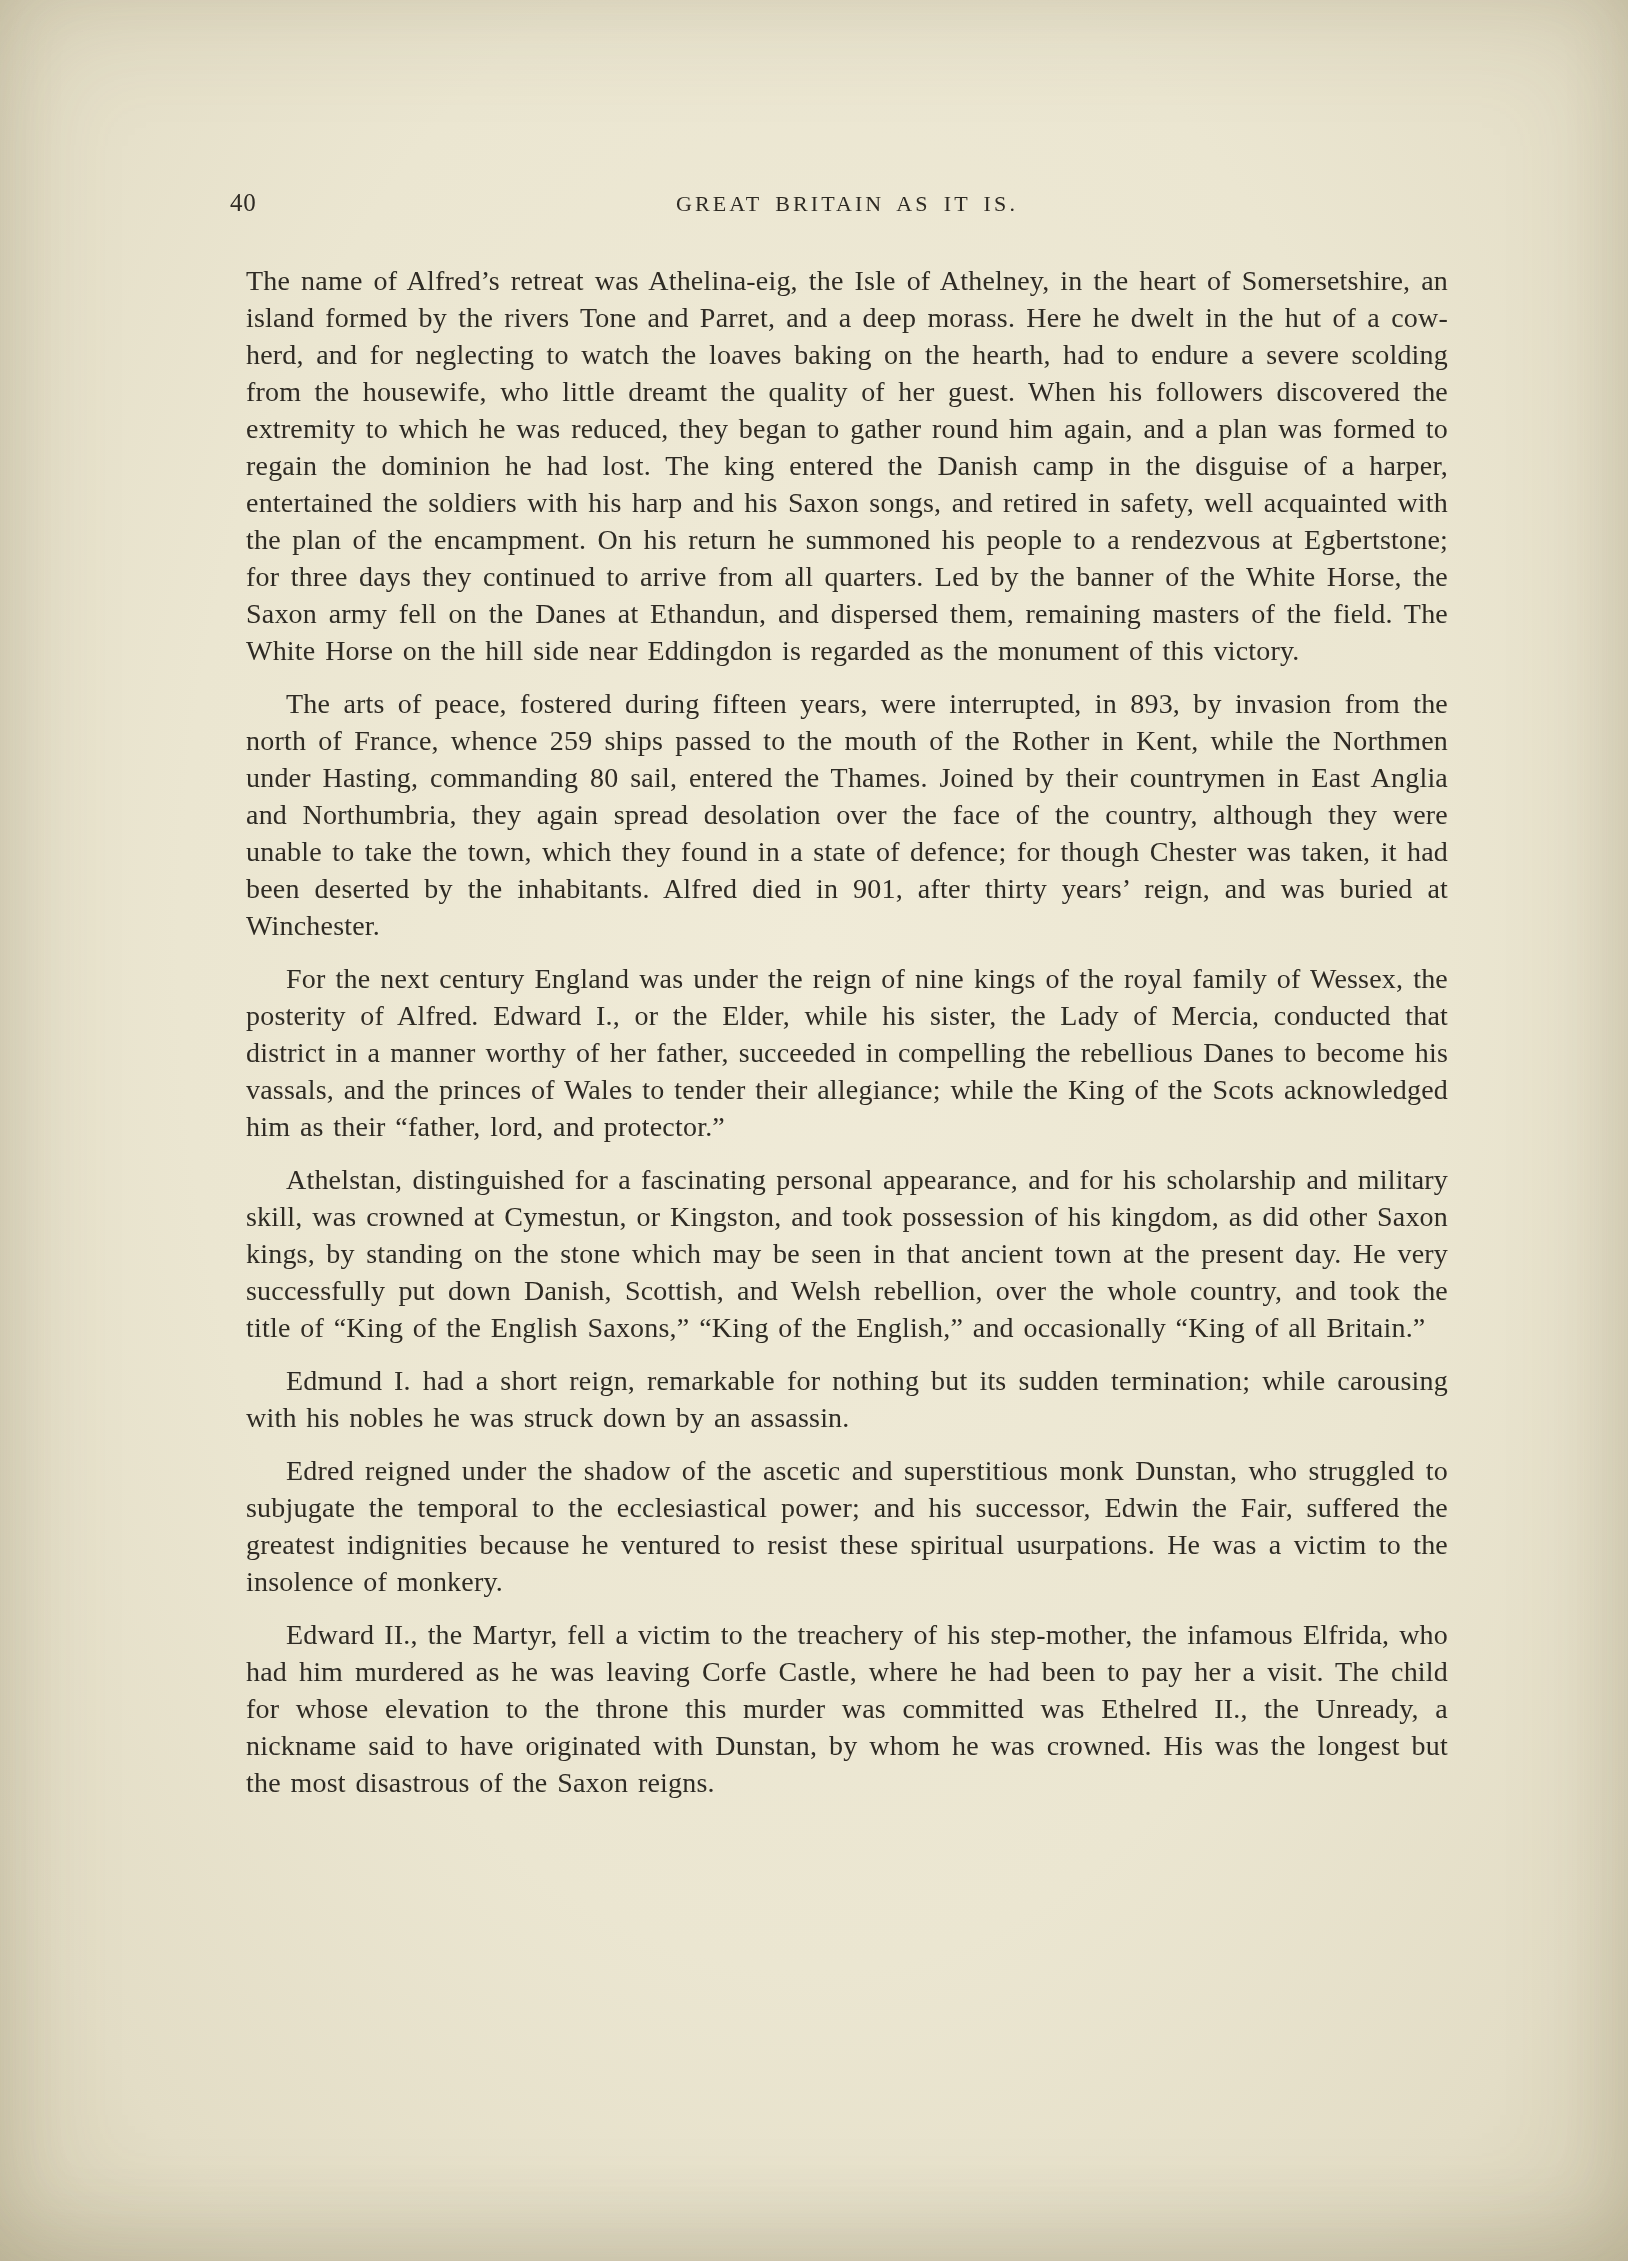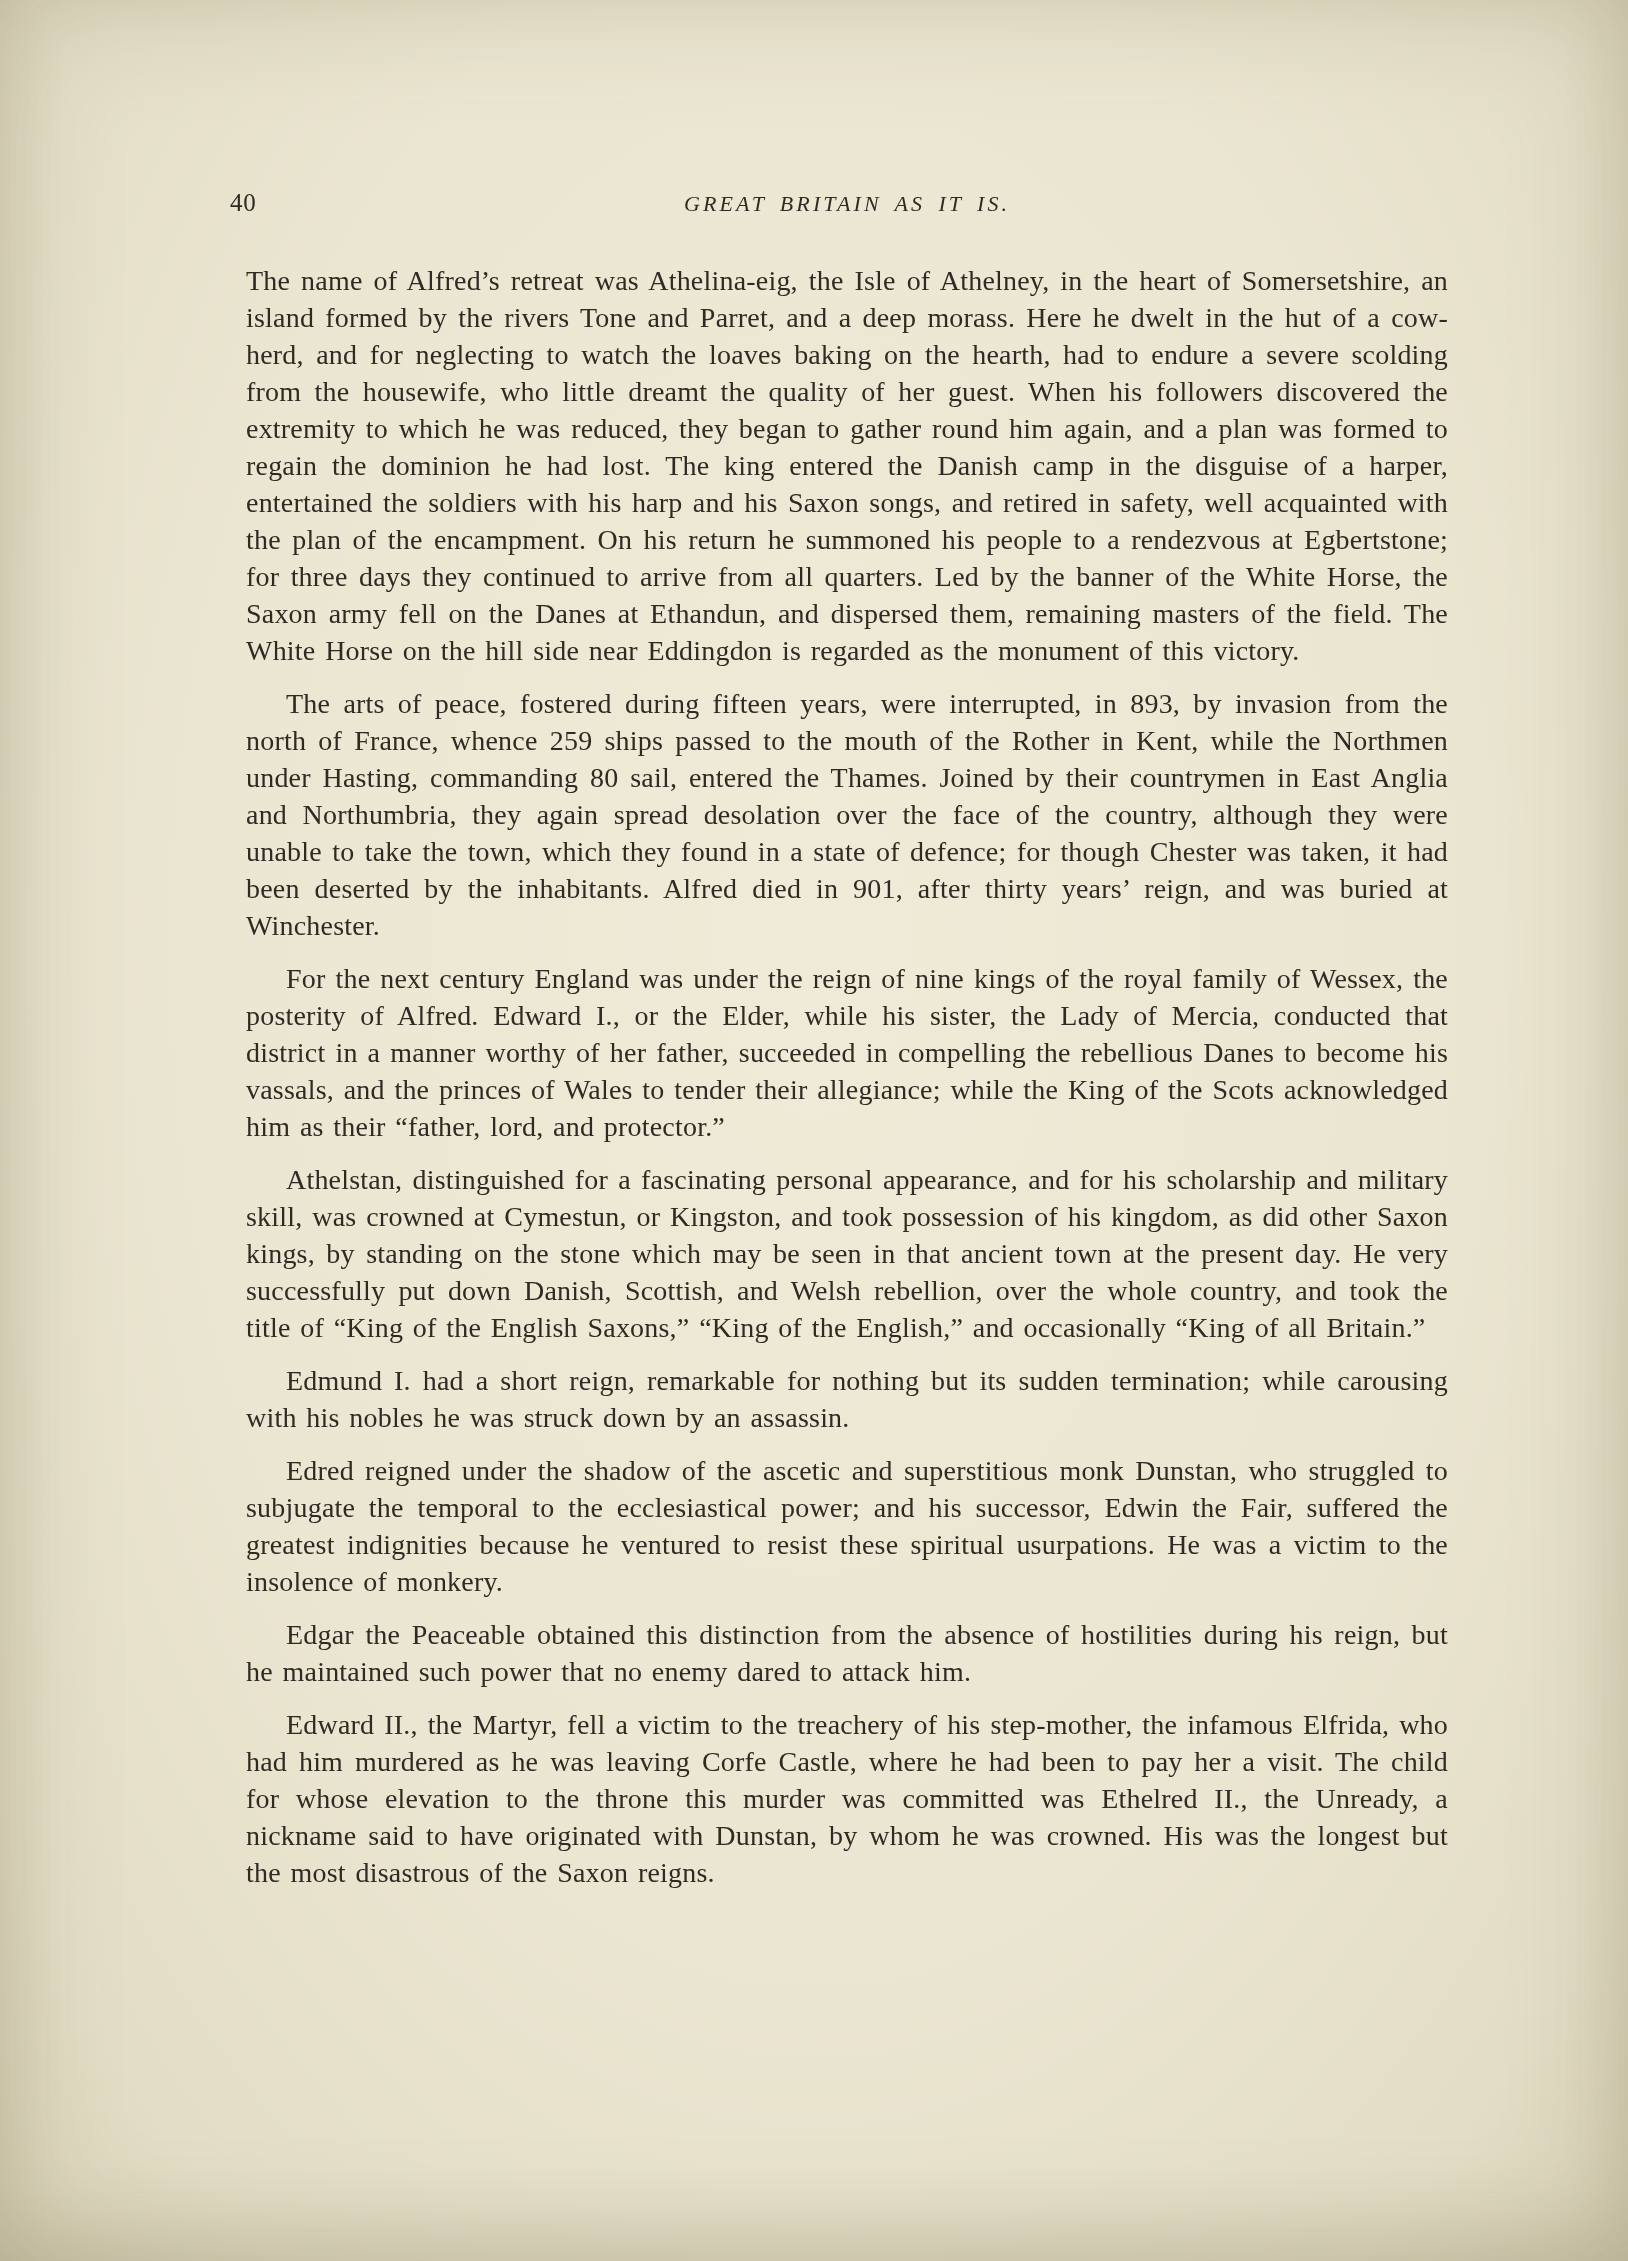--- a/index.html
+++ b/index.html
@@ -39,21 +39,20 @@
   }
   .running-head {
     position: absolute;
     left: 0;
     right: 0;
     top: 1.5px;
     text-align: center;
     font-size: 22px;
     letter-spacing: 3.1px;
     word-spacing: 4.6px;
-    font-style: italic;
   }
   .text-block {
     position: absolute;
     left: 230px;
     width: 1234px;
     top: 246px;
   }
   .text-block p {
     margin: 16px;
     font-size: 28px;
@@ -85,20 +84,19 @@
         <p>The arts of peace, fostered during fifteen years, were interrupted, in 893, by invasion from the north of France, whence 259 ships passed to the mouth of the Rother in Kent, while the Northmen under Hasting, commanding 80 sail, entered the Thames.  Joined by their countrymen in East Anglia and Northumbria, they again spread desolation over the face of the country, although they were unable to take the town, which they found in a state of defence; for though Chester was taken, it had been deserted by the inhabitants.  Alfred died in 901, after thirty years’ reign, and was buried at Winchester.</p>
 
         <p>For the next century England was under the reign of nine kings of the royal family of Wessex, the posterity of Alfred.  Edward I., or the Elder, while his sister, the Lady of Mercia, conducted that district in a manner worthy of her father, succeeded in compelling the rebellious Danes to become his vassals, and the princes of Wales to tender their allegiance; while the King of the Scots acknowledged him as their “father, lord, and protector.”</p>
 
         <p>Athelstan, distinguished for a fascinating personal appearance, and for his scholarship and military skill, was crowned at Cymestun, or Kingston, and took possession of his kingdom, as did other Saxon kings, by standing on the stone which may be seen in that ancient town at the present day.  He very successfully put down Danish, Scottish, and Welsh rebellion, over the whole country, and took the title of “King of the English Saxons,” “King of the English,” and occasionally “King of all Britain.”</p>
 
         <p>Edmund I. had a short reign, remarkable for nothing but its sudden termination; while carousing with his nobles he was struck down by an assassin.</p>
 
         <p>Edred reigned under the shadow of the ascetic and superstitious monk Dunstan, who struggled to subjugate the temporal to the ecclesiastical power; and his successor, Edwin the Fair, suffered the greatest indignities because he ventured to resist these spiritual usurpations.  He was a victim to the insolence of monkery.</p>
 
-        <p>Edgar the Peaceable obtained this distinction from the absence of hostilities during his reign, but he maintained such power that no enemy dared to attack him.</p>
 
         <p>Edward II., the Martyr, fell a victim to the treachery of his step-mother, the infamous Elfrida, who had him murdered as he was leaving Corfe Castle, where he had been to pay her a visit.  The child for whose elevation to the throne this murder was committed was Ethelred II., the Unready, a nickname said to have originated with Dunstan, by whom he was crowned.  His was the longest but the most disastrous of the Saxon reigns.</p>
       </div>
   </main>
 
 </div>
 
 
 </body></html>

